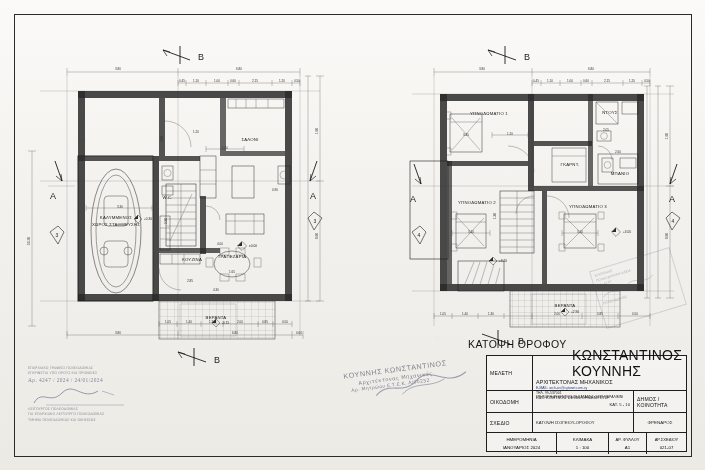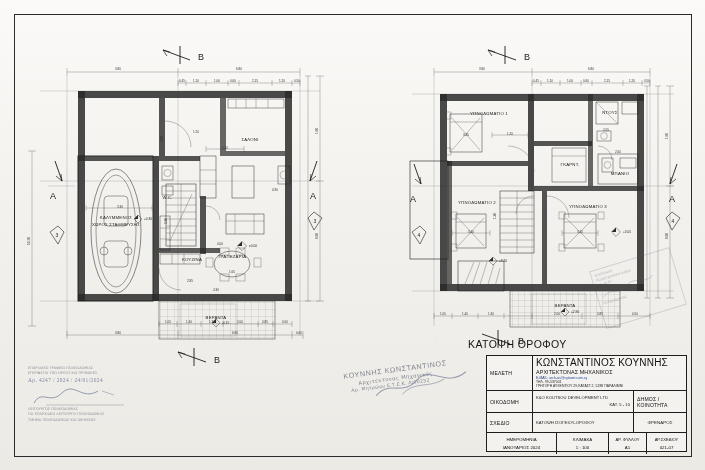--- a/index.html
+++ b/index.html
@@ -42,21 +42,21 @@
   #titleblock{position:absolute;left:486px;top:355px;width:199px;height:95px;
       border:1.1px solid #1e1e1e;background:rgba(255,255,255,.35);
       font-family:"Liberation Sans",sans-serif;color:#111;}
   .tbrow{display:flex;border-bottom:.8px solid #1e1e1e;}
   .tbrow:last-child{border-bottom:none;}
   .tbcell{border-right:.8px solid #1e1e1e;box-sizing:border-box;
       display:flex;flex-direction:column;justify-content:center;padding:1px 3px;}
   .tbcell:last-child{border-right:none;}
   .lbl{font-size:5.1px;letter-spacing:.15px;}
   .lbl-c{font-size:5.1px;text-align:center;}
-  .big{font-size:10px;letter-spacing:.2px;}
+  .big{font-size:14px;letter-spacing:.2px;margin-left:36px;}
   .mid{font-size:5.4px;letter-spacing:.1px;}
   .sm{font-size:3.4px;line-height:1.32;letter-spacing:.05px;color:#222;}
   .sm-b{font-size:3.4px;line-height:1.32;color:#1a3d8f;}
   .ctr{text-align:center;}
   .rt{text-align:right;}
 
   
   .stamp{position:absolute;color:#3b3f55;}
   #stamp-architect{left:345px;top:362px;width:148px;height:42px;
       transform:rotate(-7.5deg);opacity:.62;}

